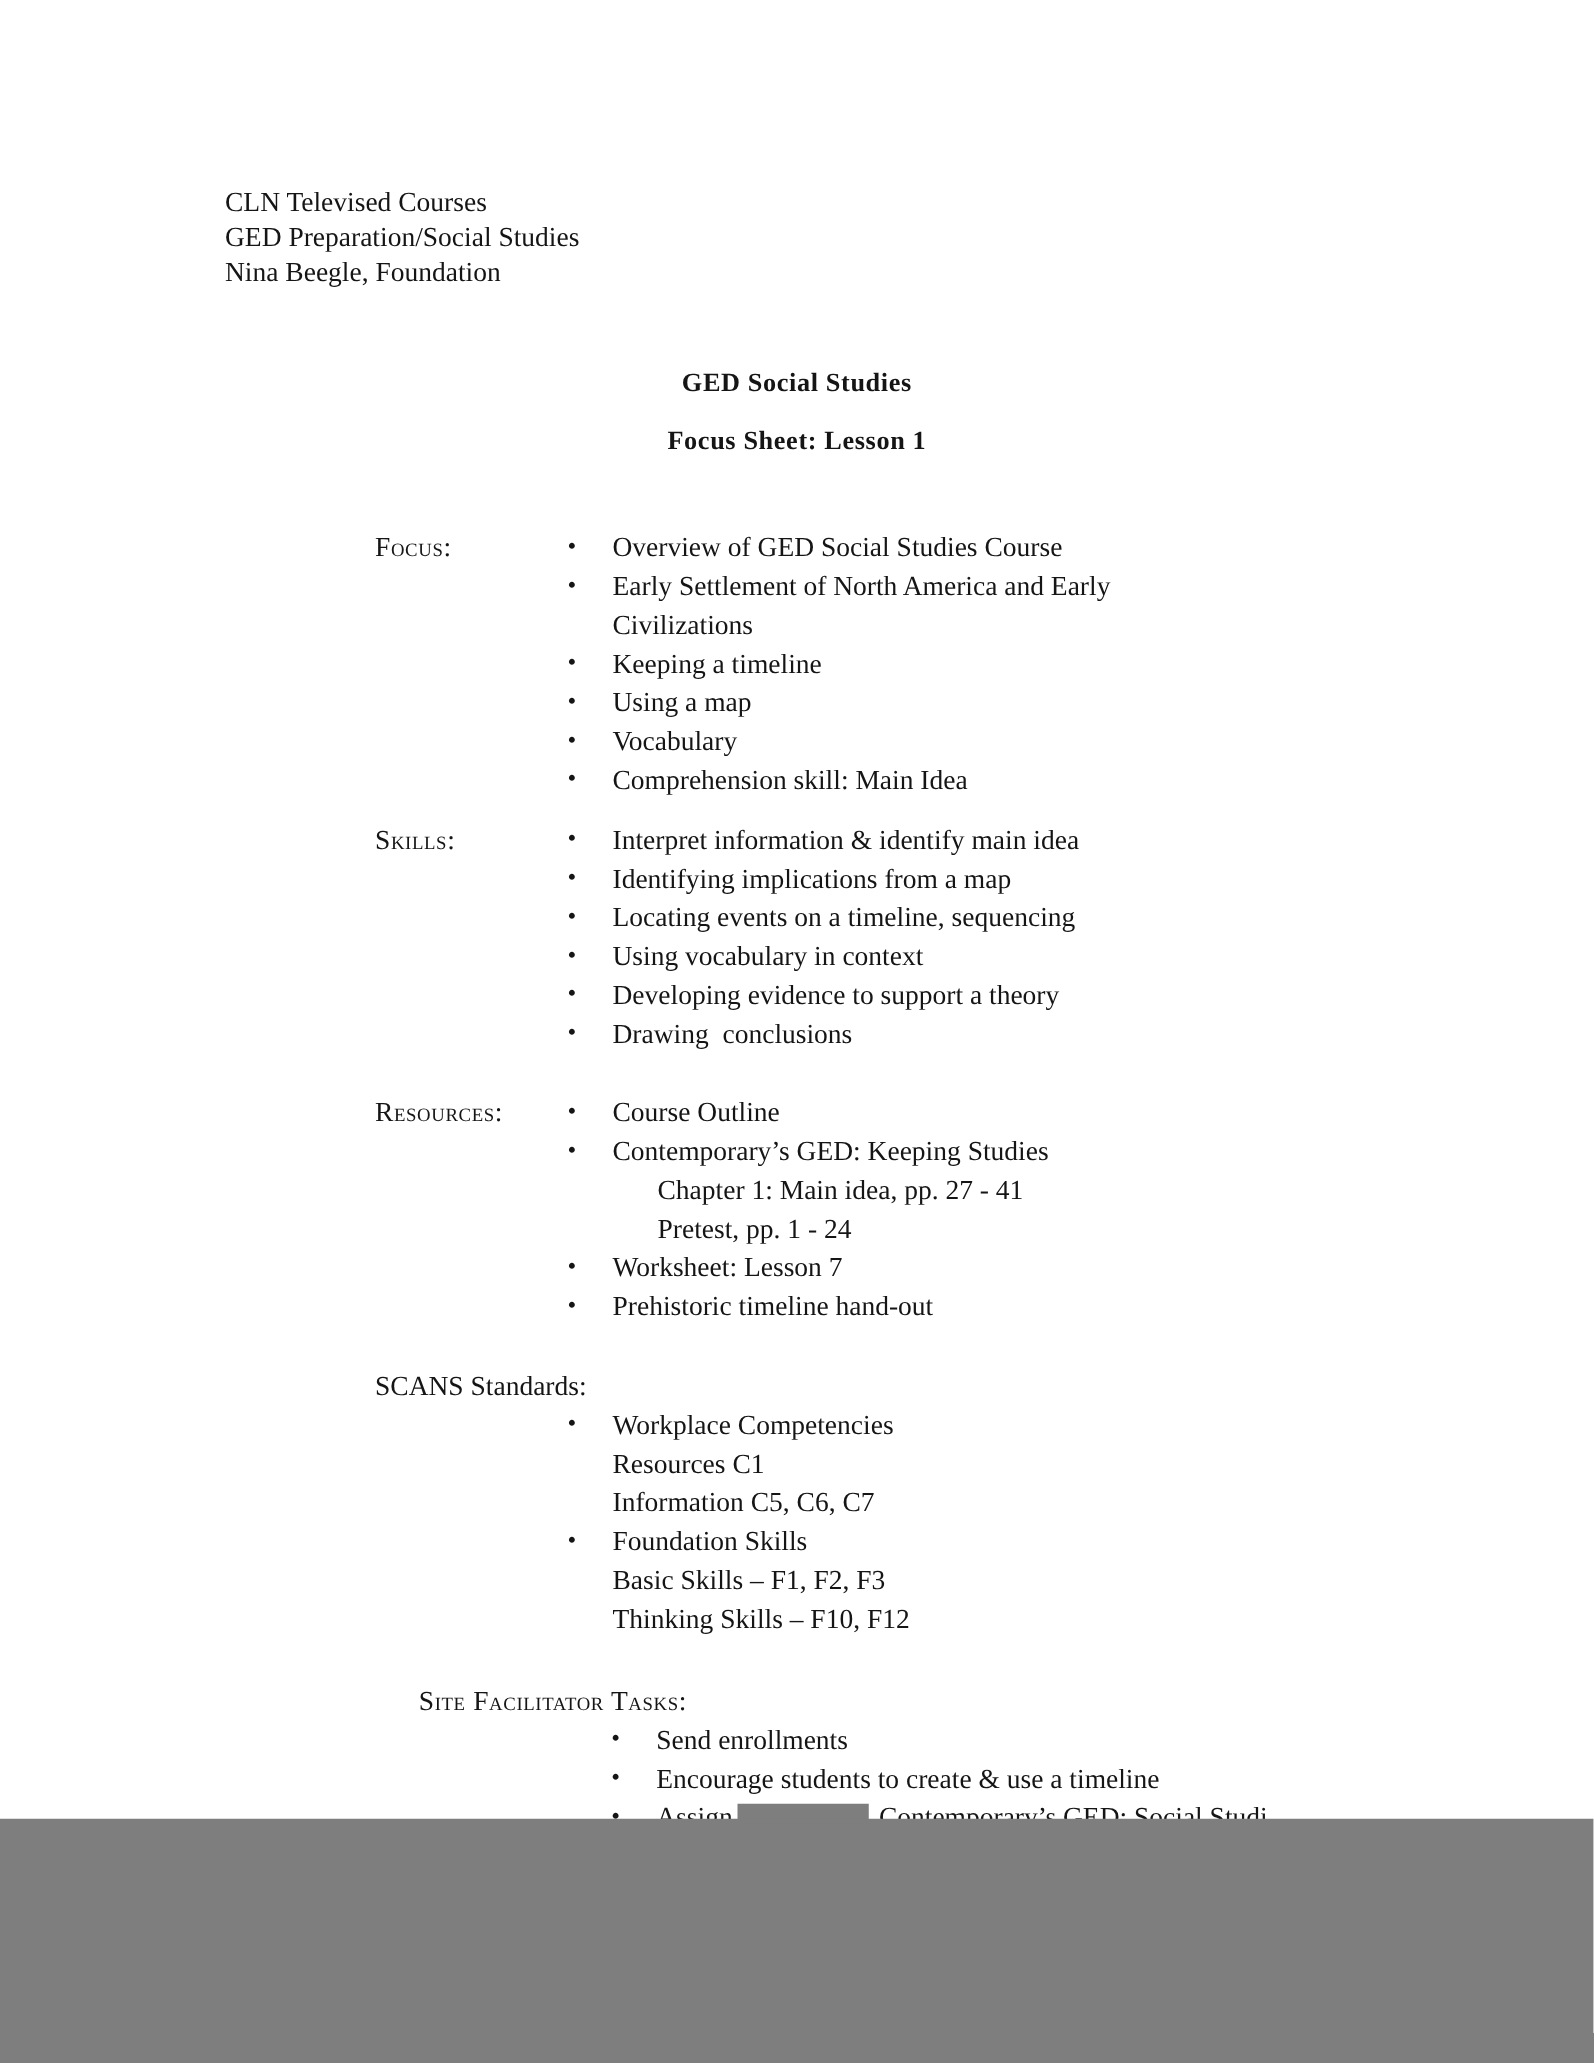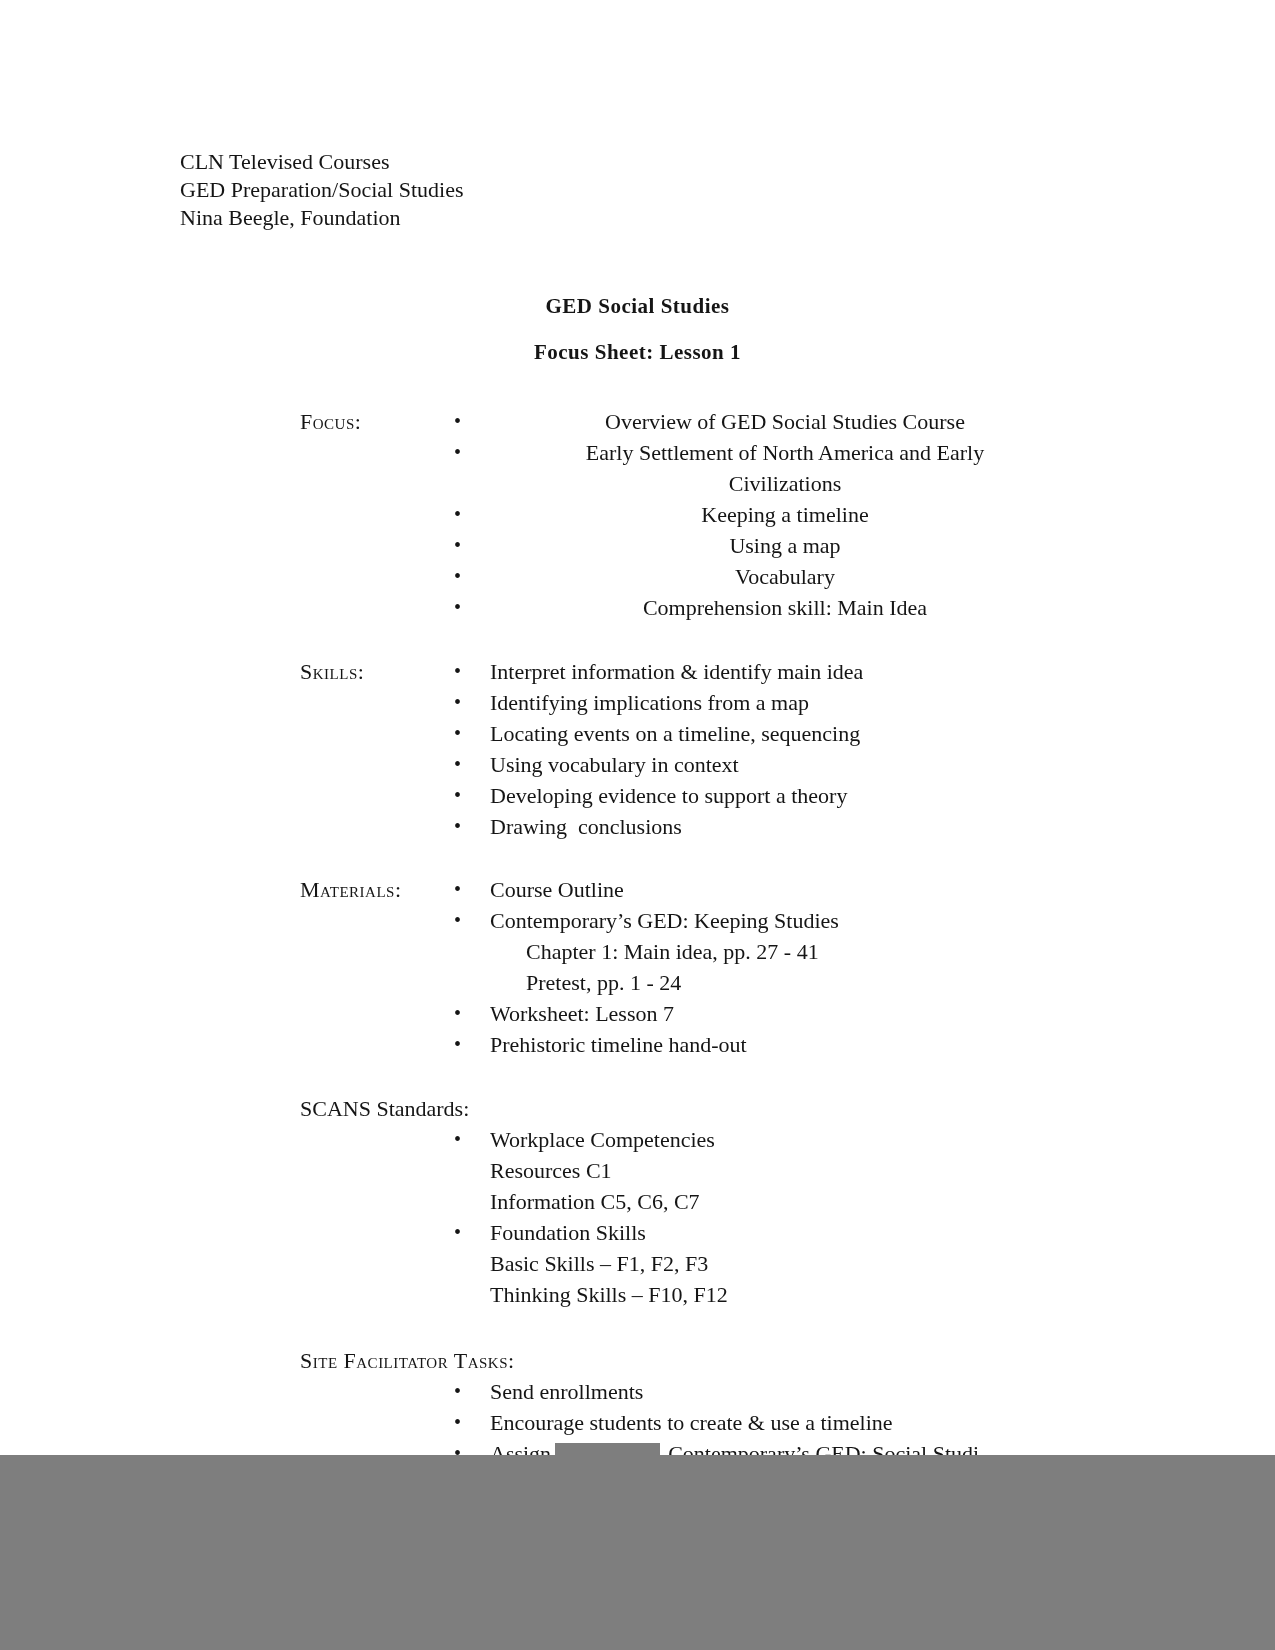--- a/index.html
+++ b/index.html
@@ -30,25 +30,25 @@
     line-height: 46px;
     letter-spacing: 0.5px;
   }
   .section {
     position: absolute;
     left: 300px;
     width: 780px;
     font-size: 22px;
     line-height: 31px;
   }
-  #section-focus     { top: 406px; text-align: center; }
+  #section-focus     { top: 422px; }
   #section-skills    { top: 656px; }
   #section-materials { top: 874px; }
   #section-scans     { top: 1093px; }
-  #section-site      { top: 1345px; }
+  #section-site      { top: 1345px; margin-left: 35px; }
   .section-label.inline-label {
     position: absolute;
     left: 0;
     top: 0;
   }
   .section-label.block-label {
     position: relative;
     height: 31px;
   }
   .smallcaps { font-variant: small-caps; letter-spacing: 0.5px; }
@@ -107,21 +107,21 @@
       <div class="section" id="section-skills">
         <div class="section-label inline-label smallcaps">Skills:</div>
         <div class="row bullet"><span class="bullet">•</span><span>Interpret information &amp; identify main idea</span></div>
         <div class="row bullet"><span class="bullet">•</span><span>Identifying implications from a map</span></div>
         <div class="row bullet"><span class="bullet">•</span><span>Locating events on a timeline, sequencing</span></div>
         <div class="row bullet"><span class="bullet">•</span><span>Using vocabulary in context</span></div>
         <div class="row bullet"><span class="bullet">•</span><span>Developing evidence to support a theory</span></div>
         <div class="row bullet"><span class="bullet">•</span><span>Drawing&nbsp; conclusions</span></div>
       </div>
       <div class="section" id="section-materials">
-        <div class="section-label inline-label smallcaps">Materials:</div>
+        <div class="section-label inline-label smallcaps">Resources:</div>
         <div class="row bullet"><span class="bullet">•</span><span>Course Outline</span></div>
         <div class="row bullet"><span class="bullet">•</span><span>Contemporary’s GED: Keeping Studies</span></div>
         <div class="row indent"><span>Chapter 1: Main idea, pp. 27 - 41</span></div>
         <div class="row indent"><span>Pretest, pp. 1 - 24</span></div>
         <div class="row bullet"><span class="bullet">•</span><span>Worksheet: Lesson 7</span></div>
         <div class="row bullet"><span class="bullet">•</span><span>Prehistoric timeline hand-out</span></div>
       </div>
       <div class="section" id="section-scans">
         <div class="section-label block-label">SCANS Standards:</div>
         <div class="row bullet"><span class="bullet">•</span><span>Workplace Competencies</span></div>

